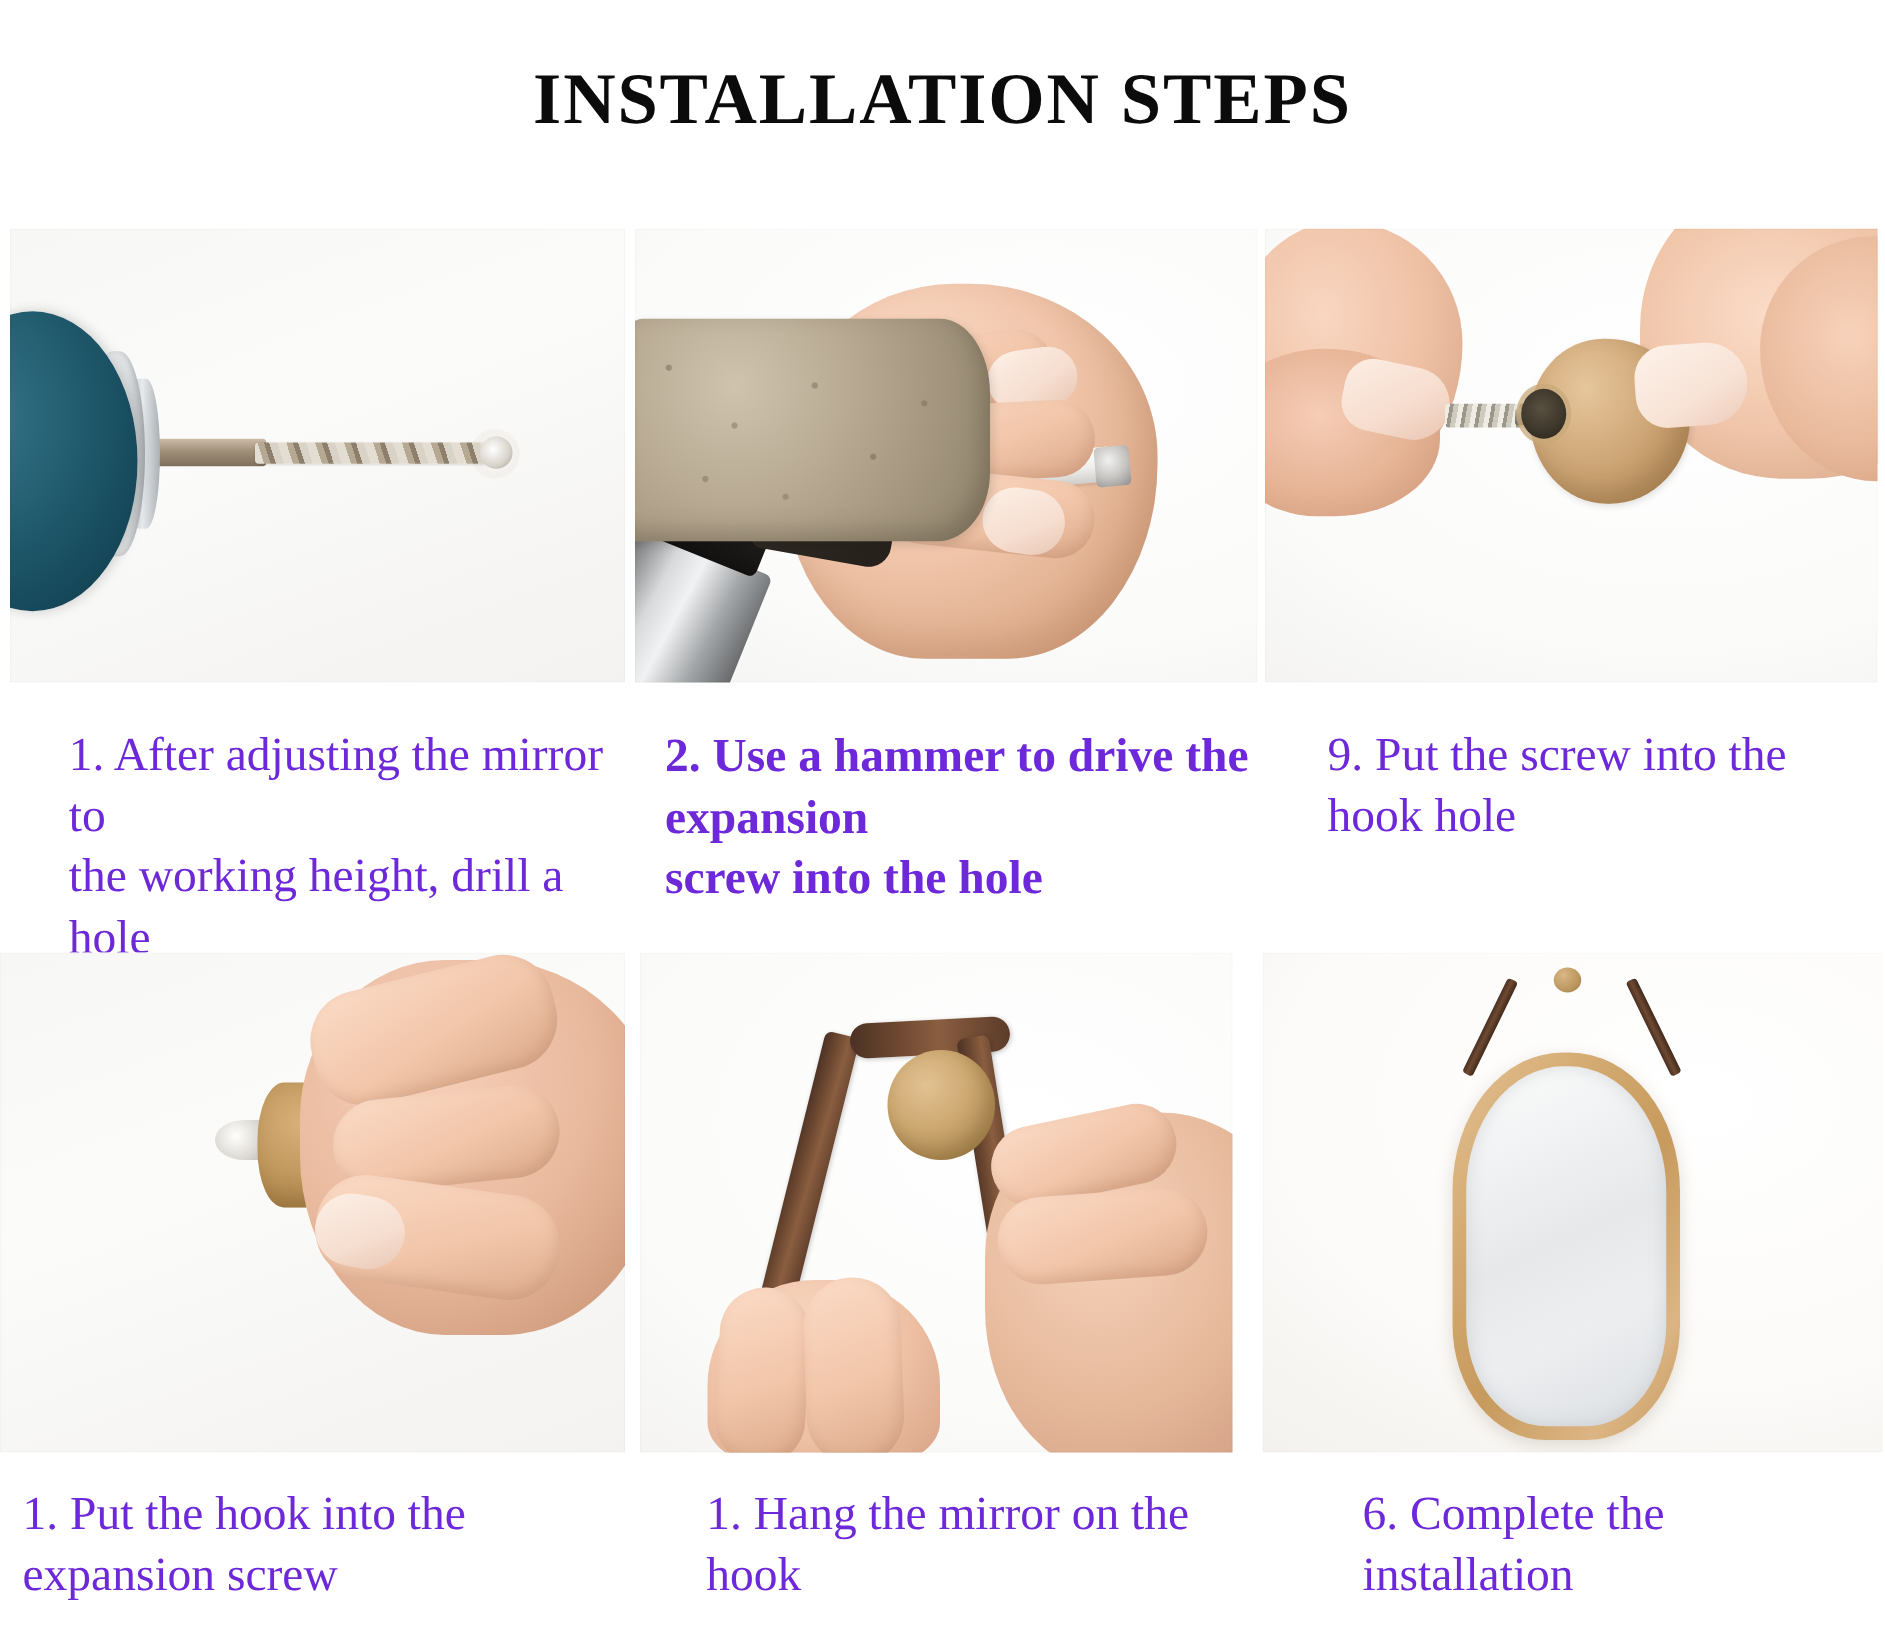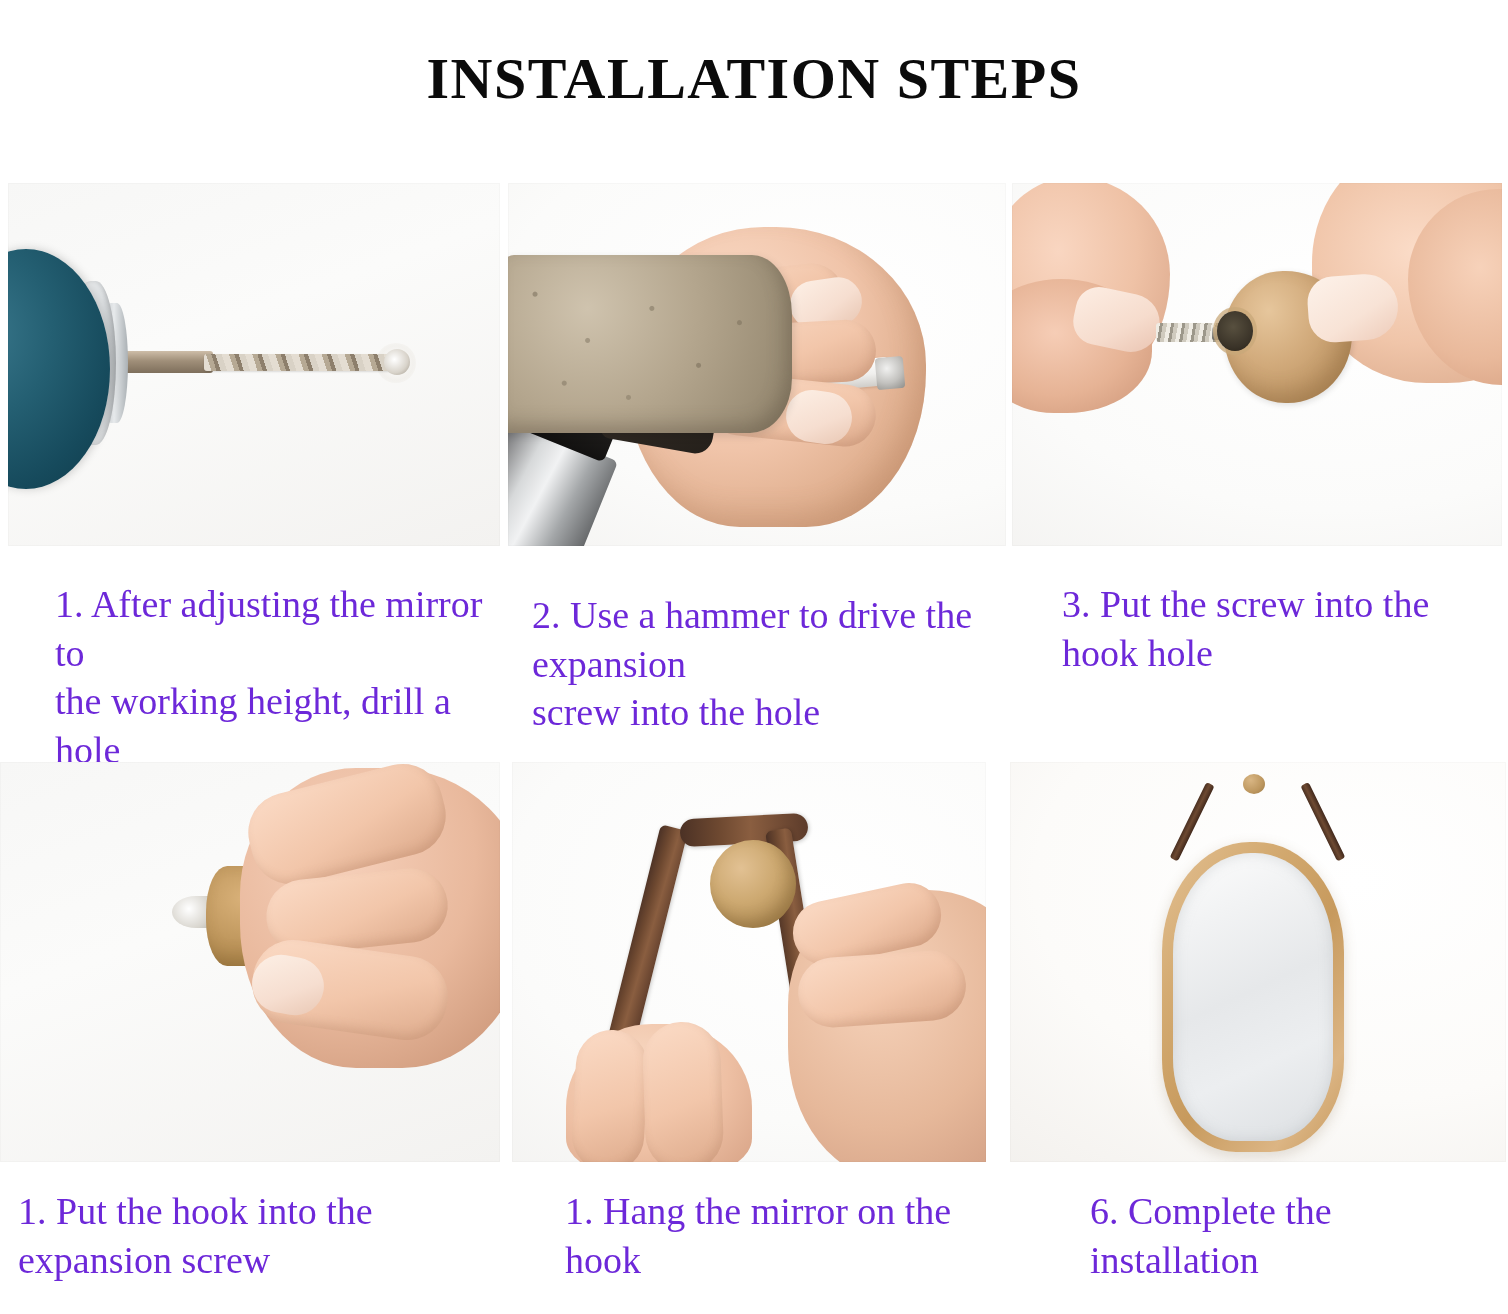--- a/index.html
+++ b/index.html
@@ -55,21 +55,21 @@
   .p1 { left: 8px;    top: 0; width: 492px; height: 363px; }
   .p2 { left: 508px;  top: 0; width: 498px; height: 363px; }
   .p3 { left: 1012px; top: 0; width: 490px; height: 363px; }
   
   .p4 { left: 0px;    top: 0; width: 500px; height: 400px; }
   .p5 { left: 512px;  top: 0; width: 474px; height: 400px; }
   .p6 { left: 1010px; top: 0; width: 496px; height: 400px; }
 
   
   .c1 { left: 55px;   top: 397px; width: 430px; }
-  .c2 { left: 532px;  top: 408px; width: 470px; }
+  .c2 { left: 532px;  top: 398px; width: 470px; font-weight: bold; }
   .c3 { left: 1062px; top: 397px; width: 440px; }
   .c4 { left: 18px;   top: 425px; width: 480px; }
   .c5 { left: 565px;  top: 425px; width: 420px; }
   .c6 { left: 1090px; top: 425px; width: 420px; }
 
   
   .scene { position: absolute; inset: 0; }
 
   
   .wall-light {
@@ -503,21 +503,21 @@
       <div class="thumbnail-right"></div>
     </div>
     <div class="panel-edge"></div>
   </div>
 
   <div class="cap c1">1. After adjusting the mirror to
 the working height, drill a hole
 with an electric drill</div>
   <div class="cap c2">2. Use a hammer to drive the expansion
 screw into the hole</div>
-  <div class="cap c3">3. Put the screw into the hook hole</div>
+  <div class="cap c3">9. Put the screw into the hook hole</div>
 </div>
 
 <div class="row row-2">
 
   <div class="panel p4">
     <div class="scene">
       <div class="wall-grey"></div>
       <div class="screw-in-wall"></div>
       <div class="knob-wood-4"></div>
       <div class="hand-p4"></div>

